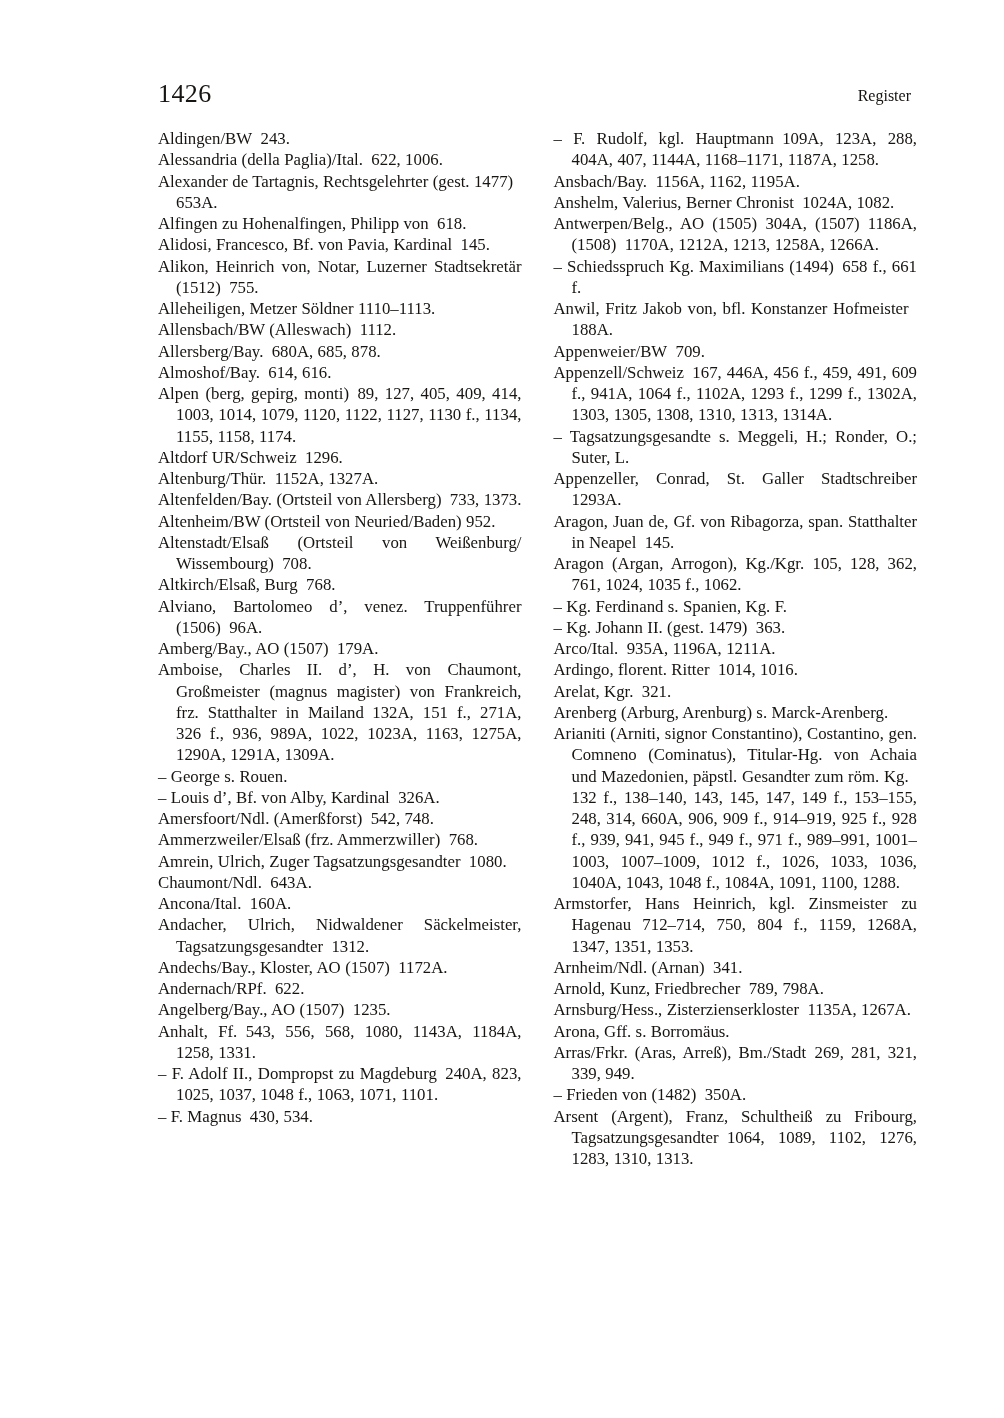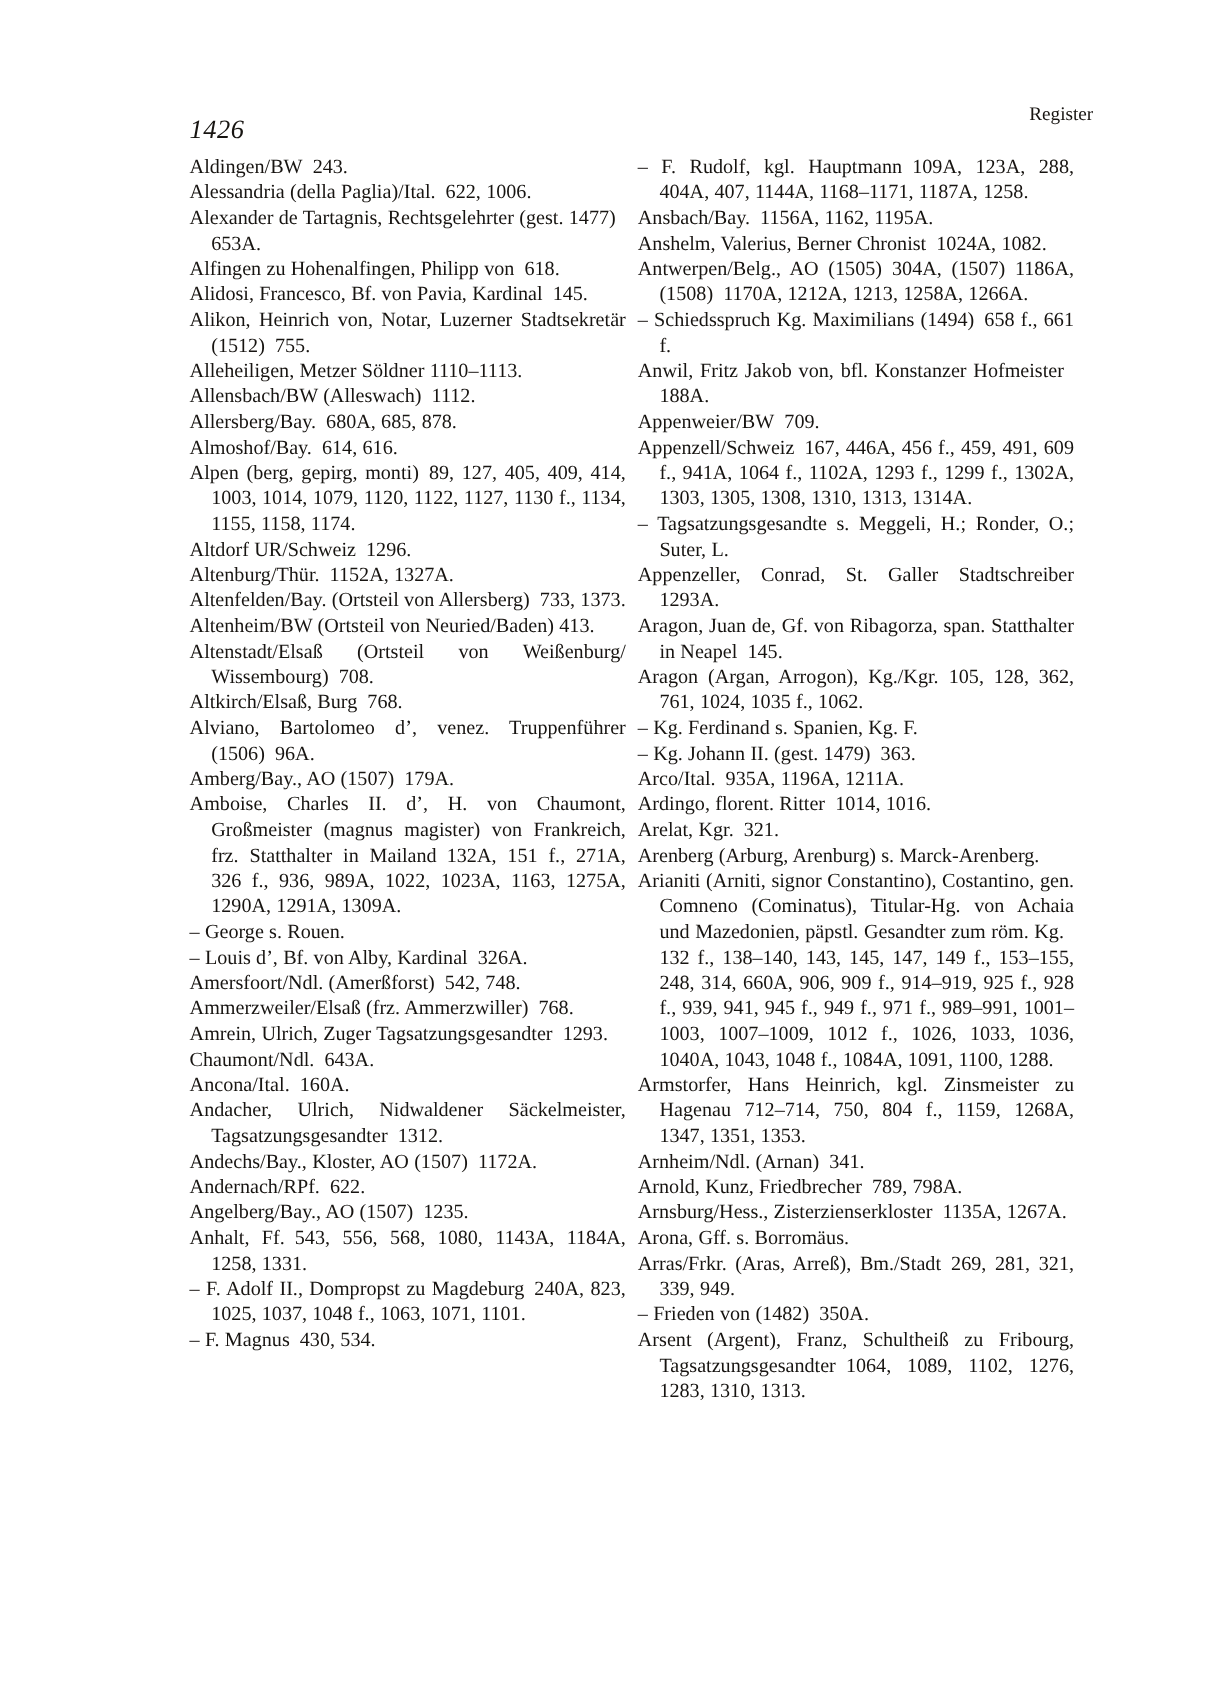--- a/index.html
+++ b/index.html
@@ -19,42 +19,41 @@
   .pagehead {
     position: absolute;
     top: 82px;
     left: 158px;
     width: 753px;
     height: 26px;
   }
   .page-number {
     position: absolute;
     left: 0;
-    top: 14px;
-    font-size: 22px;
+    top: 0;
+    font-size: 26px;
     line-height: 24px;
     letter-spacing: 0.4px;
-    font-style: italic;
   }
   .running-head {
     position: absolute;
     left: 0;
     right: 0;
     top: 4px;
     text-align: right;
     font-size: 16px;
     line-height: 20px;
   }
   .index-body {
     position: absolute;
     top: 128px;
     left: 158px;
     width: 753px;
     display: flex;
-    gap: 10px;
+    gap: 32px;
   }
   .column {
     width: 363.5px;
     flex: 0 0 363.5px;
   }
   .entry {
     margin: 0;
     font-size: 16.8px;
     line-height: 21.25px;
     text-align: justify;
@@ -81,31 +80,31 @@
         <p class="entry">Alidosi, Francesco, Bf. von Pavia, Kardinal 145.</p>
         <p class="entry">Alikon, Heinrich von, Notar, Luzerner Stadtsekretär (1512) 755.</p>
         <p class="entry">Alleheiligen, Metzer Söldner 1110–1113.</p>
         <p class="entry">Allensbach/BW (Alleswach) 1112.</p>
         <p class="entry">Allersberg/Bay. 680A, 685, 878.</p>
         <p class="entry">Almoshof/Bay. 614, 616.</p>
         <p class="entry">Alpen (berg, gepirg, monti) 89, 127, 405, 409, 414, 1003, 1014, 1079, 1120, 1122, 1127, 1130 f., 1134, 1155, 1158, 1174.</p>
         <p class="entry">Altdorf UR/Schweiz 1296.</p>
         <p class="entry">Altenburg/Thür. 1152A, 1327A.</p>
         <p class="entry">Altenfelden/Bay. (Ortsteil von Allersberg) 733, 1373.</p>
-        <p class="entry">Altenheim/BW (Ortsteil von Neuried/Baden) 413.</p>
+        <p class="entry">Altenheim/BW (Ortsteil von Neuried/Baden) 952.</p>
         <p class="entry">Altenstadt/Elsaß (Ortsteil von Weißenburg/ Wissembourg) 708.</p>
         <p class="entry">Altkirch/Elsaß, Burg 768.</p>
         <p class="entry">Alviano, Bartolomeo d’, venez. Truppenführer (1506) 96A.</p>
         <p class="entry">Amberg/Bay., AO (1507) 179A.</p>
         <p class="entry">Amboise, Charles II. d’, H. von Chaumont, Großmeister (magnus magister) von Frankreich, frz. Statthalter in Mailand 132A, 151 f., 271A, 326 f., 936, 989A, 1022, 1023A, 1163, 1275A, 1290A, 1291A, 1309A.</p>
         <p class="entry">– George s. Rouen.</p>
         <p class="entry">– Louis d’, Bf. von Alby, Kardinal 326A.</p>
         <p class="entry">Amersfoort/Ndl. (Amerßforst) 542, 748.</p>
         <p class="entry">Ammerzweiler/Elsaß (frz. Ammerzwiller) 768.</p>
-        <p class="entry">Amrein, Ulrich, Zuger Tagsatzungsgesandter 1293.</p>
+        <p class="entry">Amrein, Ulrich, Zuger Tagsatzungsgesandter 1080.</p>
         <p class="entry">Chaumont/Ndl. 643A.</p>
         <p class="entry">Ancona/Ital. 160A.</p>
         <p class="entry">Andacher, Ulrich, Nidwaldener Säckelmeister, Tagsatzungsgesandter 1312.</p>
         <p class="entry">Andechs/Bay., Kloster, AO (1507) 1172A.</p>
         <p class="entry">Andernach/RPf. 622.</p>
         <p class="entry">Angelberg/Bay., AO (1507) 1235.</p>
         <p class="entry">Anhalt, Ff. 543, 556, 568, 1080, 1143A, 1184A, 1258, 1331.</p>
         <p class="entry">– F. Adolf II., Dompropst zu Magdeburg 240A, 823, 1025, 1037, 1048 f., 1063, 1071, 1101.</p>
         <p class="entry">– F. Magnus 430, 534.</p>
       </section>

